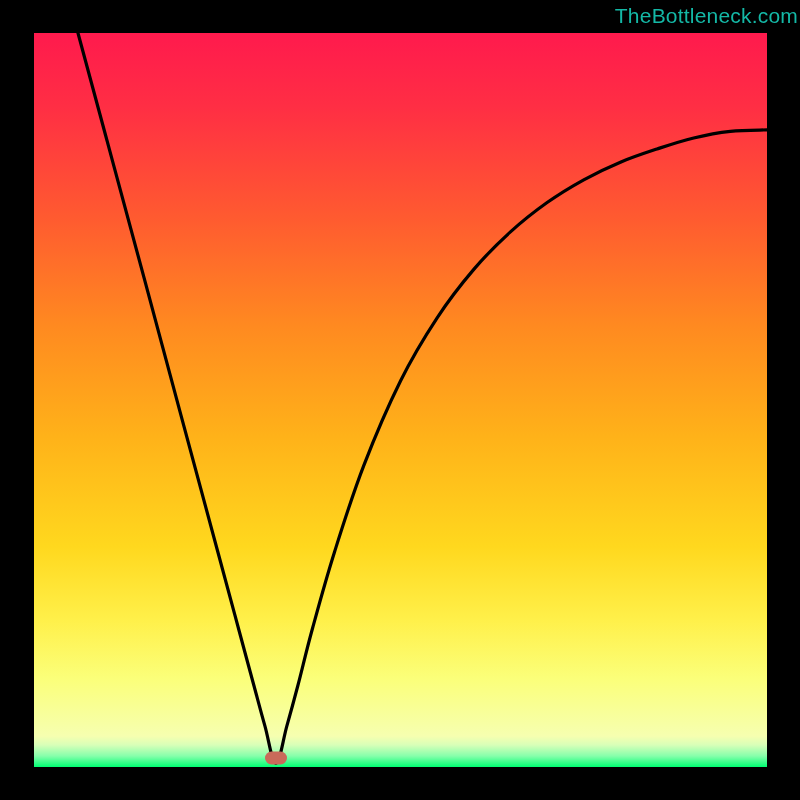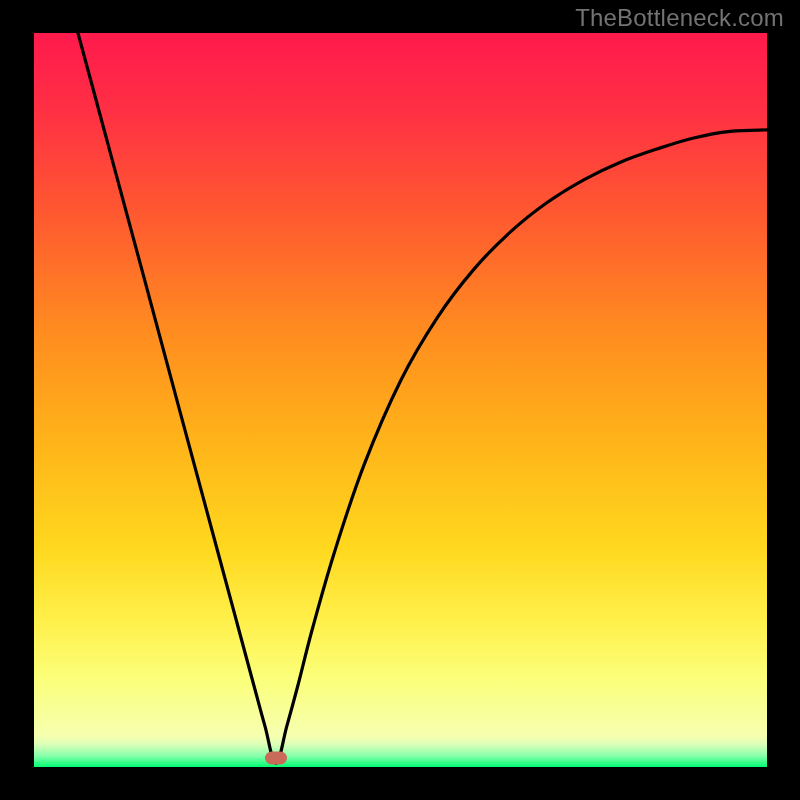--- a/index.html
+++ b/index.html
@@ -15,23 +15,23 @@
     position: absolute;
     top: 0;
     left: 0;
     width: 800px;
     height: 800px;
     background: #000;
   }
   .watermark {
     position: absolute;
     top: 4px;
-    right: 16px;
-    font-size: 24px;
-    color: #737373;
+    right: 2px;
+    font-size: 21px;
+    color: #14b8a6;
     font-weight: 400;
     letter-spacing: 0.2px;
     user-select: none;
   }
   .plot-area {
     position: absolute;
     left: 34px;
     top: 33px;
     width: 733px;
     height: 734px;

